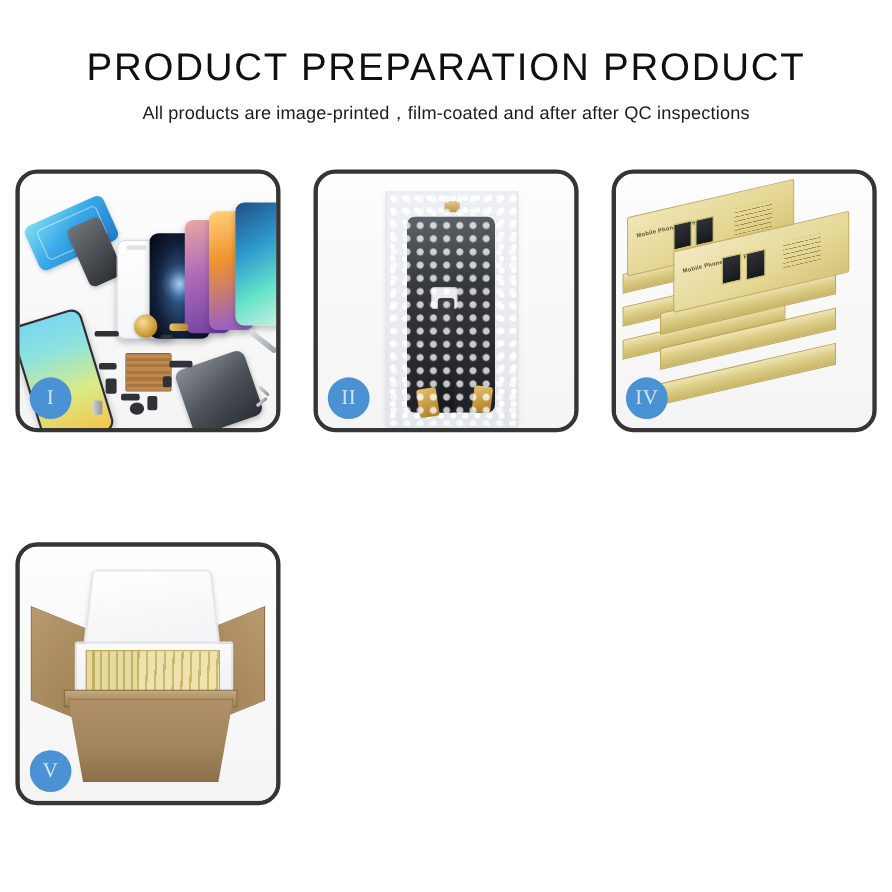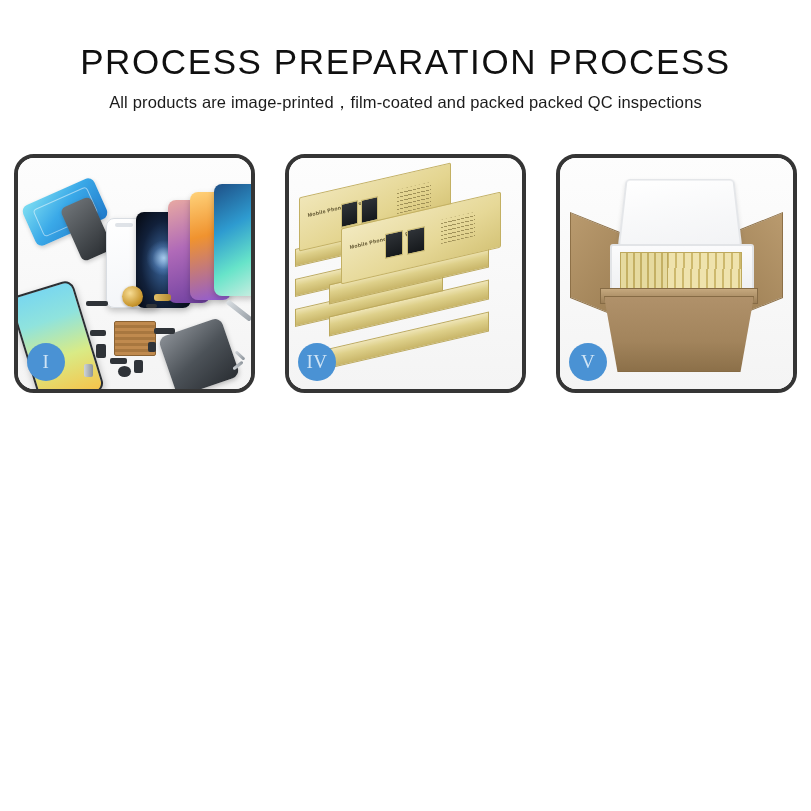--- a/index.html
+++ b/index.html
@@ -358,22 +358,22 @@
   }
   .p6-tape-b {
     position: absolute; left: 52px; top: 166px; width: 16px; height: 22px;
     background: rgba(139,110,70,.5);
   }
 </style>
 </head>
 <body>
 
 <div class="header">
-  <div class="title">PROCESS PREPARATION PROCESS</div>
-  <div class="subtitle">All products are image-printed，film-coated and packed packed QC inspections</div>
+  <div class="title">PRODUCT PREPARATION PRODUCT</div>
+  <div class="subtitle">All products are image-printed，film-coated and after after QC inspections</div>
 </div>
 
 <div class="grid">
 
   <div class="panel">
     <div class="stage">
       <div class="p1-blue-film"></div>
       <div class="p1-dark-phone"></div>
       <div class="p1-ph p1-ph-a"></div>
       <div class="p1-ph p1-ph-b"></div>
@@ -395,20 +395,34 @@
       <div class="chip" style="left:116px;top:202px;width:9px;height:13px;"></div>
       <div class="chip silver" style="left:66px;top:206px;width:9px;height:13px;"></div>
       <div class="chip" style="left:136px;top:170px;width:21px;height:6px;"></div>
       <div class="chip" style="left:130px;top:184px;width:8px;height:10px;"></div>
       <div class="chip silver" style="left:216px;top:196px;width:12px;height:3px;transform:rotate(42deg);"></div>
       <div class="chip silver" style="left:214px;top:206px;width:12px;height:3px;transform:rotate(-38deg);"></div>
     </div>
     <div class="badge">I</div>
   </div>
 
+  <div class="panel">
+    <div class="stage">
+      <div class="p2-wrap">
+        <div class="p2-screen"></div>
+        <div class="p2-conn"></div>
+        <div class="p2-flex"></div>
+        <div class="p2-gold-a"></div>
+        <div class="p2-gold-b"></div>
+        <div class="p2-tab"></div>
+        <div class="p2-bubbles"></div>
+      </div>
+    </div>
+    <div class="badge">II</div>
+  </div>
 
 
   <div class="panel">
     <div class="stage">
       <div class="p4-stack">
         <div class="p4-slab" style="left:6px;top:74px;width:146px;height:16px;transform:skewY(-13deg);"></div>
         <div class="p4-slab" style="left:6px;top:104px;width:146px;height:16px;transform:skewY(-13deg);"></div>
         <div class="p4-slab" style="left:6px;top:134px;width:146px;height:16px;transform:skewY(-13deg);"></div>
 
         <div class="p4-lid-top"></div>

